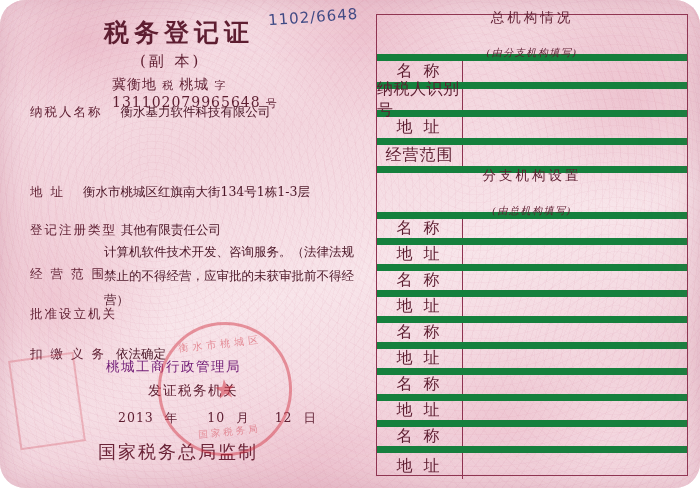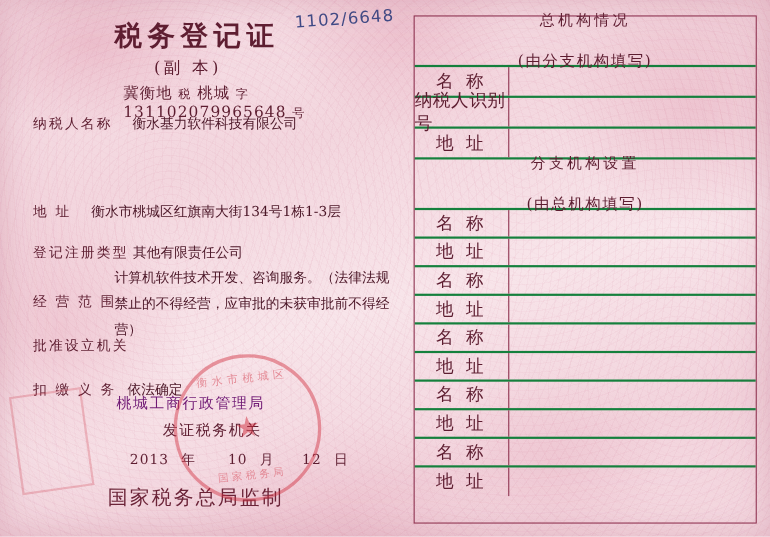--- a/index.html
+++ b/index.html
@@ -7,20 +7,21 @@
     padding: 0;
     background: #ffffff;
   }
   #page {
     position: relative;
     width: 700px;
     height: 488px;
     overflow: hidden;
     font-family: "DejaVu Sans", sans-serif;
     background: #f6dfe6;
+    border-radius: 25px;
   }
   
   .paper {
     position: absolute;
     inset: 0;
     background:
       radial-gradient(ellipse 180px 120px at 12% 8%, rgba(214,122,150,0.30), rgba(214,122,150,0) 70%),
       radial-gradient(ellipse 150px 130px at 52% 6%, rgba(222,140,165,0.28), rgba(222,140,165,0) 70%),
       radial-gradient(ellipse 170px 150px at 90% 20%, rgba(216,128,155,0.26), rgba(216,128,155,0) 72%),
       radial-gradient(ellipse 160px 160px at 8% 62%, rgba(220,135,160,0.26), rgba(220,135,160,0) 72%),
@@ -186,33 +187,33 @@
   .right {
     position: absolute;
     left: 376px; top: 14px;
     width: 310px; height: 460px;
     border: 1.2px solid #8e3350;
     color: #5d1d30;
     font-family: "DejaVu Serif", serif;
   }
   .trow {
     display: flex;
-    border-bottom: 2px solid #15803d;
+    border-bottom: 7px solid #15803d;
     box-sizing: border-box;
   }
   .trow:last-child { border-bottom: none; }
   .hdr {
     height: 46px;
     align-items: center;
     justify-content: center;
     flex-direction: column;
     display: flex;
   }
   .hdr .h1 { font-size: 13.5px; letter-spacing: 3px; }
-  .hdr .h2 { font-size: 14px; letter-spacing: 1.5px; margin-top: 19px; }
+  .hdr .h2 { font-size: 10px; letter-spacing: 1.5px; margin-top: 19px; font-style: italic; }
   .cell-l {
     width: 86px;
     min-width: 86px;
     border-right: 1px solid #8e3350;
     display: flex;
     align-items: center;
     justify-content: center;
     font-size: 16px;
     letter-spacing: 3px;
     box-sizing: border-box;
@@ -312,20 +313,24 @@
       <div class="cell-r"></div>
     </div>
     <div class="trow h28">
       <div class="cell-l" style="letter-spacing:0.5px;">纳税人识别号</div>
       <div class="cell-r"></div>
     </div>
     <div class="trow h28">
       <div class="cell-l">地    址</div>
       <div class="cell-r"></div>
     </div>
+    <div class="trow h28">
+      <div class="cell-l" style="letter-spacing:1px;">经营范围</div>
+      <div class="cell-r"></div>
+    </div>
 
     <div class="trow hdr">
       <div class="h1">分支机构设置</div>
       <div class="h2">(由总机构填写)</div>
     </div>
 
     <div class="trow h26">
       <div class="cell-l">名    称</div>
       <div class="cell-r"></div>
     </div>

